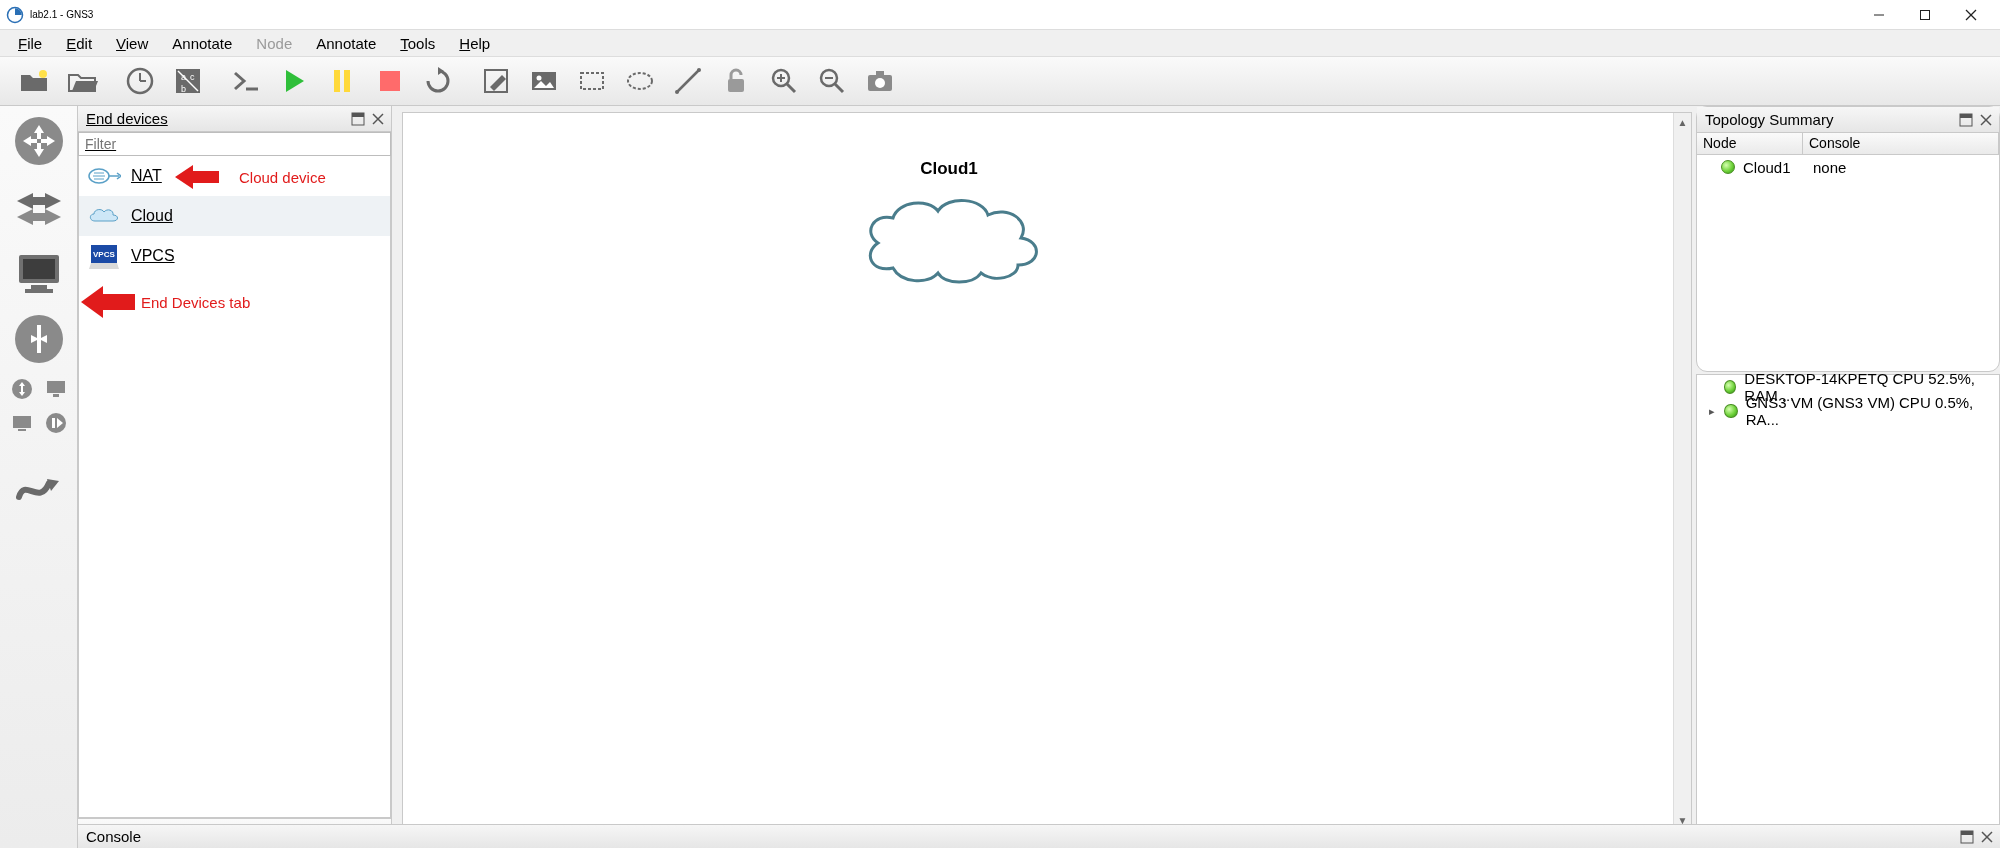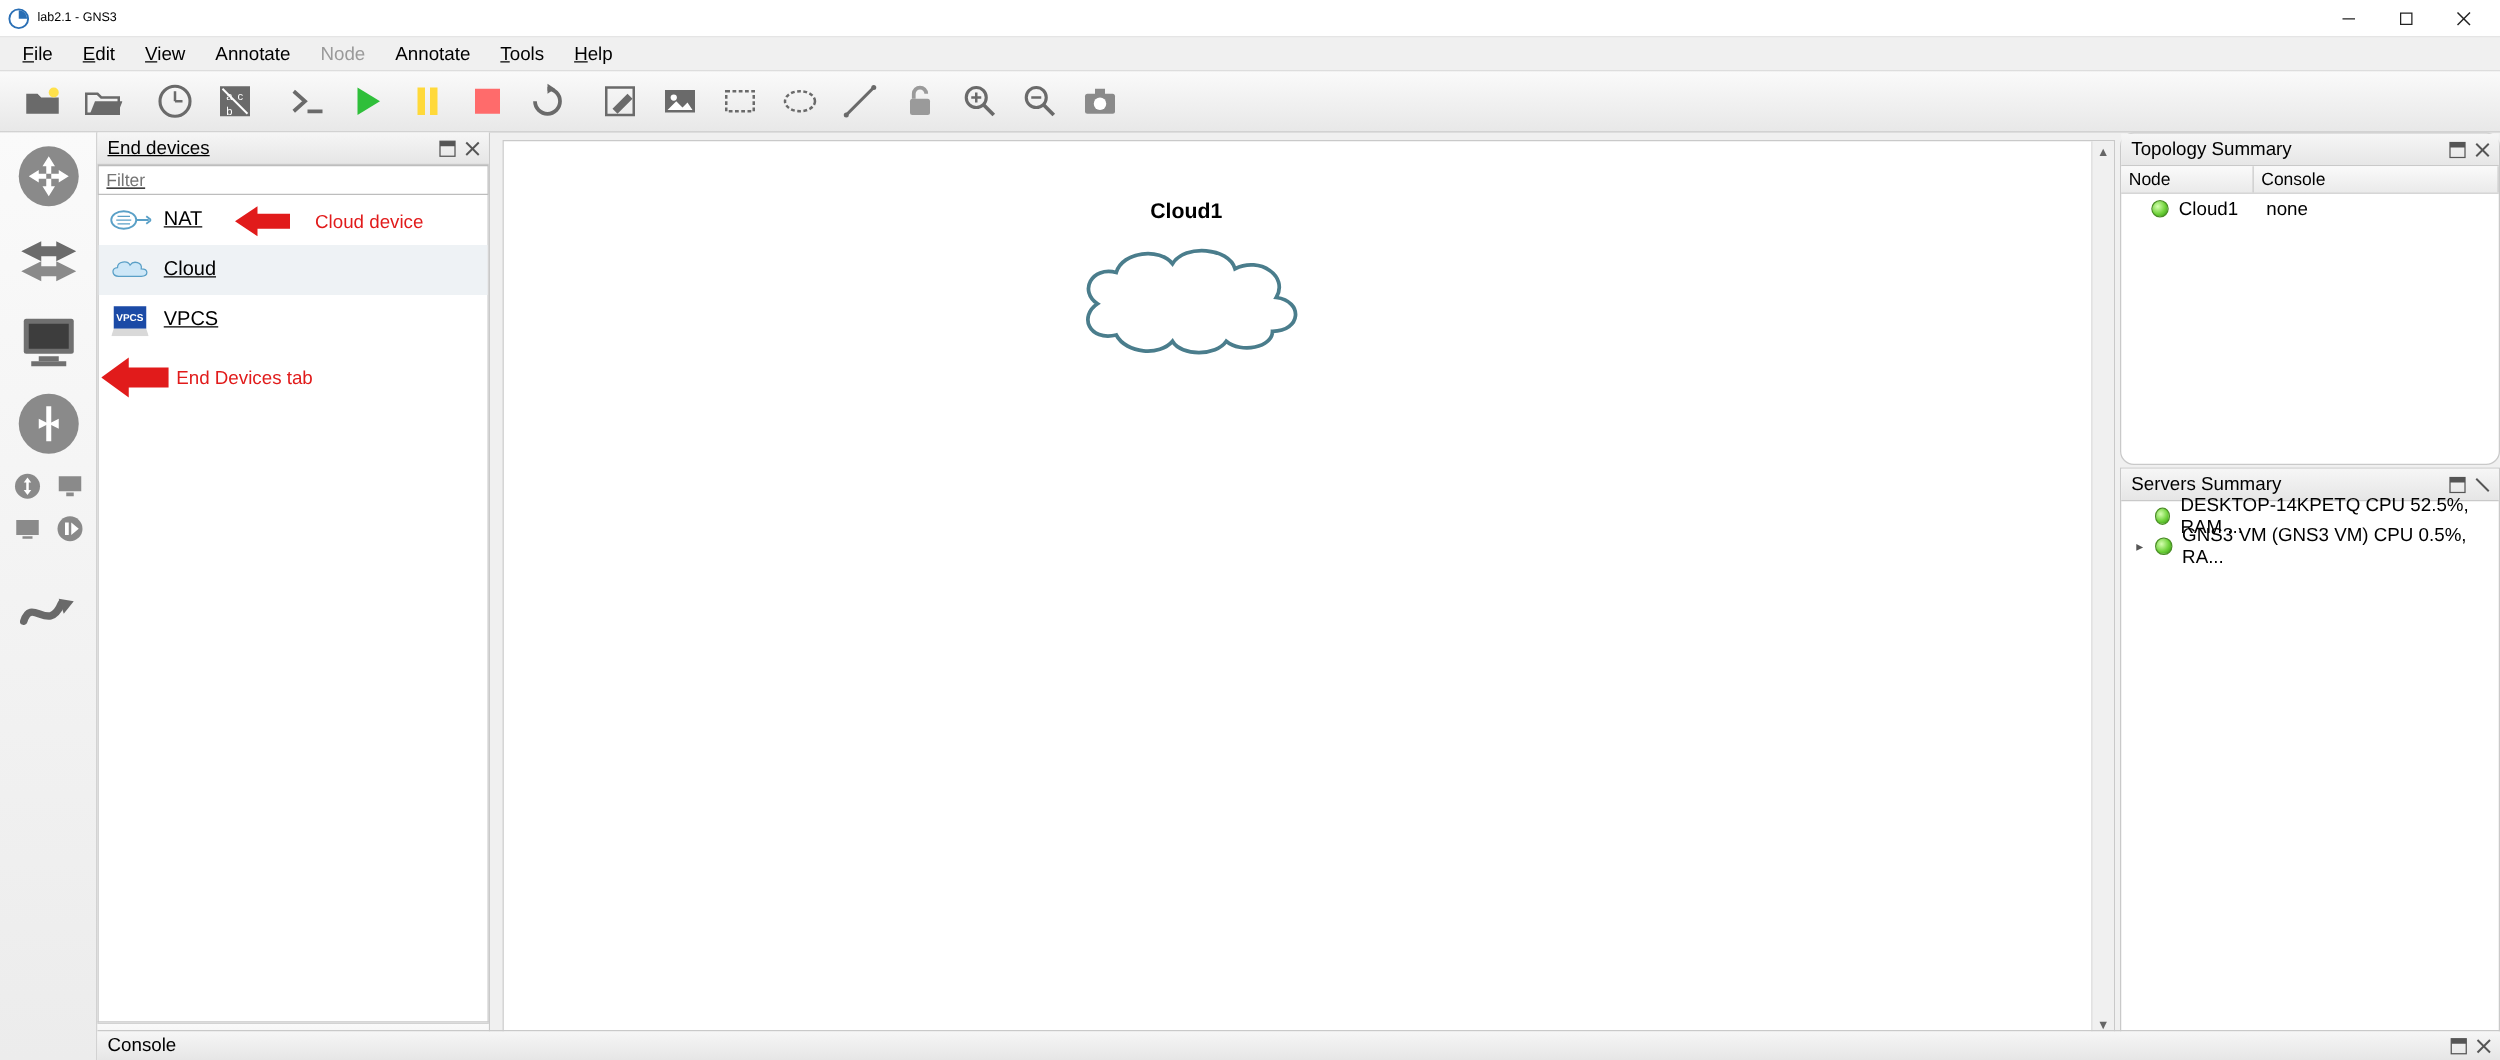--- a/index.html
+++ b/index.html
@@ -356,21 +356,21 @@
         <span class="dev-icon">
           <svg width="30" height="26" viewBox="0 0 30 26">
               <rect x="2" y="2" width="26" height="18" fill="#1b4aa6"></rect>
               <text x="4" y="14" font-size="8" fill="#fff" font-weight="bold">VPCS</text>
               <path d="M2 20 L0 26 L30 26 L28 20 Z" fill="#d9d9d9"></path>
             </svg>
         </span>
         <span>VPCS</span>
       </div>
 
-      <div class="annot-arrow" style="left:109px; top:6px;gap:20px;">
+      <div class="annot-arrow" style="left:96px; top:6px;gap:20px;">
         <svg width="44" height="30" viewBox="0 0 44 30">
             <path d="M0 15 L18 3 L18 9 L44 9 L44 21 L18 21 L18 27 Z" fill="#e11b1b"></path>
           </svg>
         <span>Cloud device</span>
       </div>
       <div class="annot-arrow" style="left:2px; top:128px;">
         <svg width="54" height="36" viewBox="0 0 54 36">
             <path d="M0 18 L22 2 L22 10 L54 10 L54 26 L22 26 L22 34 Z" fill="#e11b1b"></path>
           </svg>
         <span>End Devices tab</span>
@@ -434,36 +434,20 @@
         <div class="col" style="flex:1">Console</div>
       </div>
       <div class="topology-row">
         <span class="led-green"></span>
         <span style="width:62px">Cloud1</span>
         <span>none</span>
       </div>
     </div>
 
     <div class="pane bottom">
-      <div class="panel-header">
-        <span>Servers Summary</span>
-        <span class="spacer"></span>
-        <div class="hdr-btn">
-            <svg viewBox="0 0 14 14">
-              <rect x="1" y="1" width="12" height="12" fill="none" stroke="#555"></rect>
-              <rect x="1" y="1" width="12" height="4" fill="#555"></rect>
-            </svg>
-          </div>
-        <div class="hdr-btn">
-            <svg viewBox="0 0 14 14">
-              <line x1="2" y1="2" x2="12" y2="12" stroke="#555" stroke-width="1.5"></line>
-              <line x1="12" y1="2" x2="2" y2="12" ststroke="#555" stroke-width="1.5"></line>
-            </svg>
-          </div>
-      </div>
       <div class="server-row">
         <span class="tri"></span>
         <span class="led-green"></span>
         <span>DESKTOP-14KPETQ CPU 52.5%, RAM ...</span>
       </div>
       <div class="server-row">
         <span class="tri">▸</span>
         <span class="led-green"></span>
         <span>GNS3 VM (GNS3 VM) CPU 0.5%, RA...</span>
       </div>

